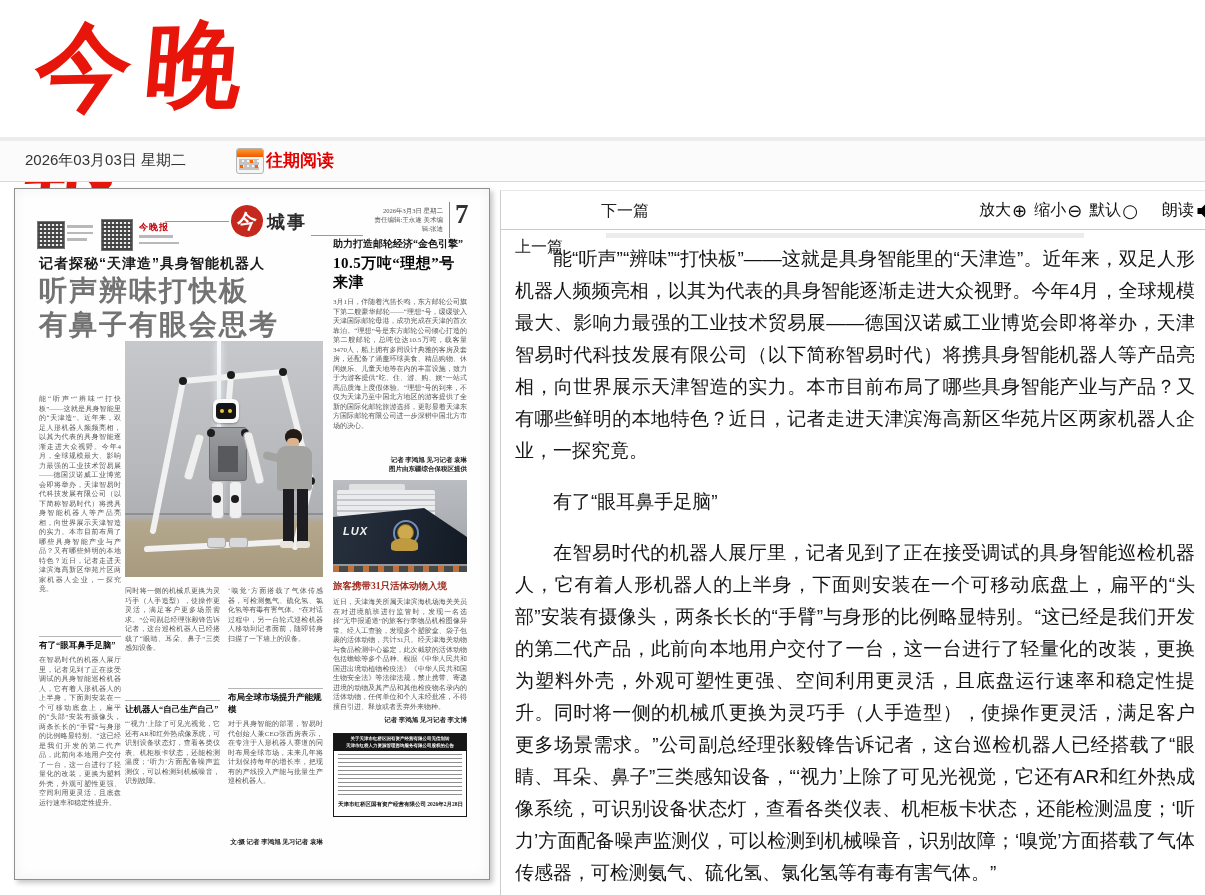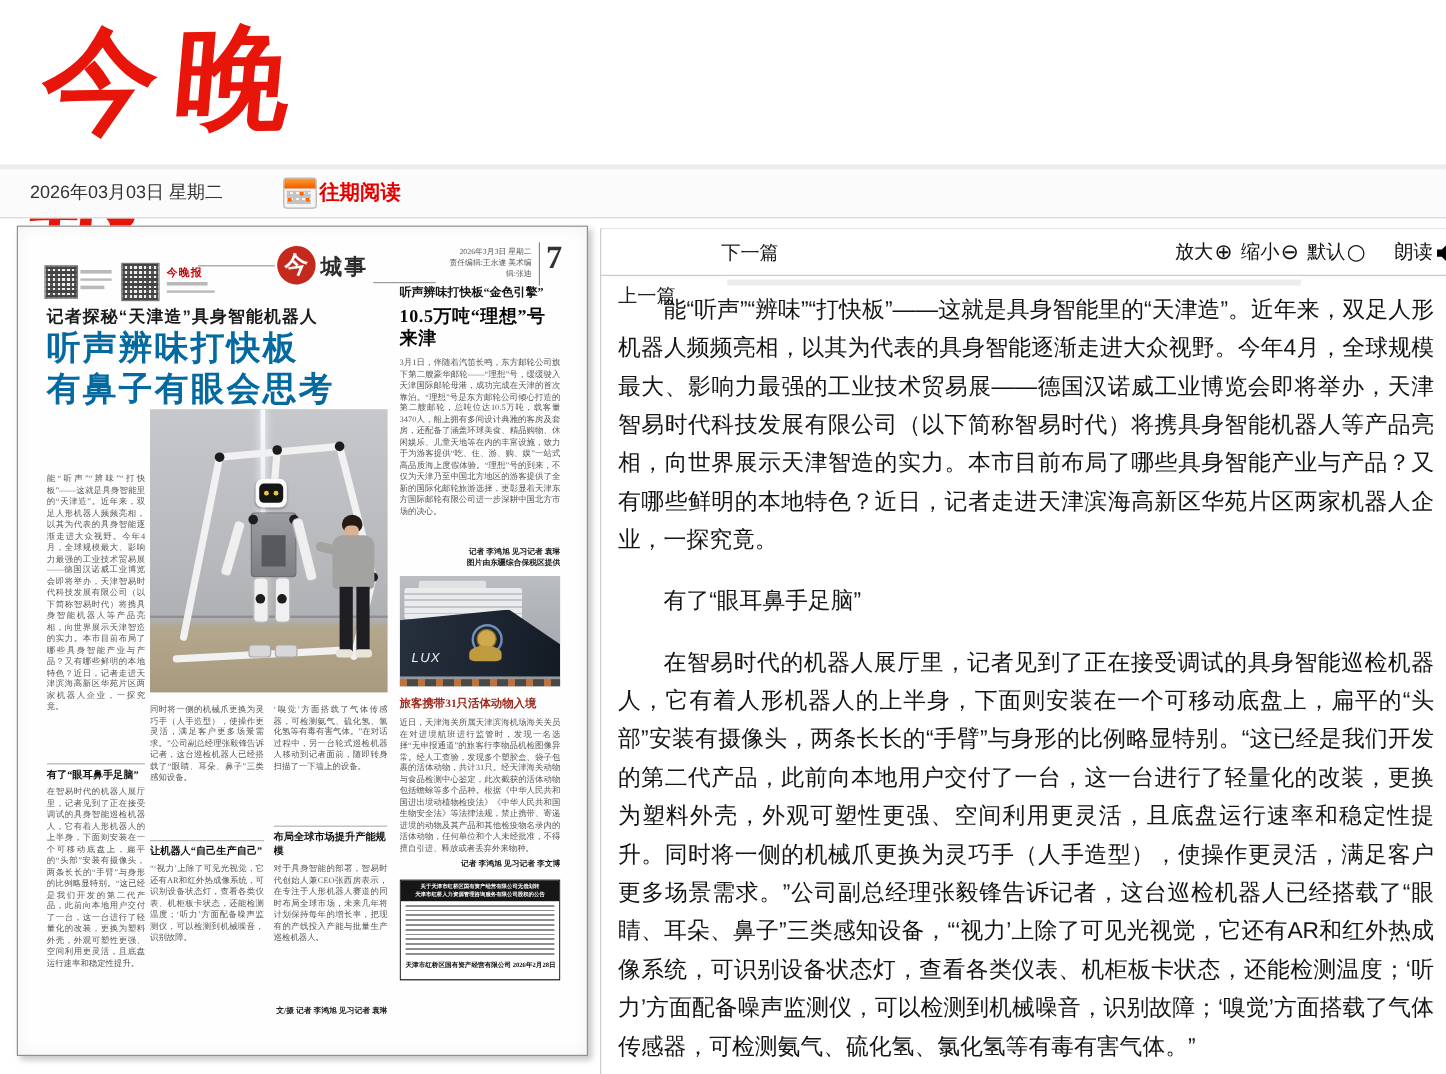--- a/index.html
+++ b/index.html
@@ -37,21 +37,21 @@
   .np-rule{background:#9a9a9a;height:1px;}
   .badge{left:216px;top:16px;width:32px;height:32px;border-radius:50%;background:#c5281c;color:#fff;
          font-size:20px;font-weight:bold;text-align:center;line-height:32px;transform:rotate(-8deg);}
   .section-name{left:252px;top:21px;font-size:18px;font-weight:bold;color:#2c2c2c;letter-spacing:2px;
                 font-family:"Liberation Sans",sans-serif;}
   .issue{left:352px;top:17px;width:76px;font-size:6.5px;color:#555;text-align:right;line-height:9px;}
   .vdiv{left:434px;top:13px;width:1px;height:36px;background:#8a8a8a;}
   .pageno{left:440px;top:10px;font-size:27px;font-weight:bold;color:#333;}
   .kicker1{left:24px;top:66px;font-size:14px;font-weight:bold;color:#1b1b1b;letter-spacing:1px;
            font-family:Liberation Sans, sans-serif;}
-  .headline1{left:24px;top:85px;width:292px;font-size:28px;font-weight:900;color:#0369a1;line-height:34px;letter-spacing:2px;}
+  .headline1{left:24px;top:85px;width:292px;font-size:28px;font-weight:900;color:#737373;line-height:34px;letter-spacing:2px;}
   .np-tiny{font-size:7px;line-height:9.5px;color:#3c3c3c;text-align:justify;overflow:hidden;opacity:.88;}
   .np-sub{font-size:8.5px;font-weight:bold;color:#111;margin:5px 0 4px 0;padding-top:3px;border-top:1px solid #b5b5b5;}
   .np-sig{font-size:6.5px;font-weight:bold;color:#222;text-align:right;}
   .colL{left:24px;top:206px;width:82px;height:460px;overflow:hidden;}
   .colA{left:110px;top:398px;width:95px;height:268px;overflow:hidden;}
   .colB{left:213px;top:398px;width:95px;height:268px;overflow:hidden;}
   .colR{left:318px;top:48px;width:134px;height:618px;overflow:hidden;}
   .kicker2{font-size:10px;font-weight:bold;color:#151515;}
   .headline2{font-size:15px;font-weight:900;color:#070707;letter-spacing:.5px;margin-top:3px;}
   .kicker3{font-size:9.5px;font-weight:bold;color:#9e2b1e;margin-top:8px;}
@@ -82,21 +82,21 @@
 
   
   .photo2{position:relative;width:134px;height:92px;margin-top:6px;overflow:hidden;
           background:linear-gradient(180deg,#babec2 0%,#a8acb1 60%,#8f9397 100%);}
   .ship-top{position:absolute;left:4px;top:10px;width:98px;height:26px;border-radius:2px;
             background:repeating-linear-gradient(180deg,#e9ebed 0 4px,#c2c6ca 4px 5.5px);}
   .ship-top2{position:absolute;left:16px;top:4px;width:56px;height:8px;background:#dfe1e3;border-radius:2px;}
   .hull{position:absolute;left:0;top:28px;width:134px;height:56px;
         clip-path:polygon(0 16%,68% 0,100% 52%,100% 100%,0 100%);
         background:linear-gradient(100deg,#27313d 0%,#1b2430 60%,#131a23 100%);}
-  .lux{position:absolute;left:10px;top:63px;color:#f2f2f2;font-size:11px;font-weight:normal;
+  .lux{position:absolute;left:10px;top:45px;color:#f2f2f2;font-size:11px;font-weight:bold;
        font-style:italic;letter-spacing:1px;font-family:"Liberation Sans",sans-serif;}
   .halo{position:absolute;left:60px;top:40px;width:22px;height:22px;border:2px solid #6f8fb5;border-radius:50%;}
   .g-head{position:absolute;left:64px;top:44px;width:15px;height:15px;background:#cfa94e;border:1px solid #8a6a20;border-radius:50%;}
   .g-shou{position:absolute;left:58px;top:58px;width:27px;height:13px;background:#bf9a3f;border-radius:50% 50% 20% 20%;}
   .waterline{position:absolute;left:0;bottom:0;width:134px;height:6px;opacity:.85;
              background:repeating-linear-gradient(90deg,#c96a2a 0 6px,#3a3d3a 6px 15px);}
 
   
   .notice{margin-top:8px;border:1px solid #1a1a1a;height:82px;position:relative;overflow:hidden;}
   .notice-head{background:#161616;color:#fff;font-size:4.5px;font-weight:bold;text-align:center;
@@ -229,21 +229,21 @@
       <div class="np-tiny" style="height:128px;">“‘视力’上除了可见光视觉，它还有AR和红外热成像系统，可识别设备状态灯，查看各类仪表、机柜板卡状态，还能检测温度；‘听力’方面配备噪声监测仪，可以检测到机械噪音，识别故障。</div>
     </div>
     <div class="abs colB">
       <div class="np-tiny" style="height:96px;">‘嗅觉’方面搭载了气体传感器，可检测氨气、硫化氢、氯化氢等有毒有害气体。”在对话过程中，另一台轮式巡检机器人移动到记者面前，随即转身扫描了一下墙上的设备。</div>
       <div class="np-sub">布局全球市场提升产能规模</div>
       <div class="np-tiny" style="height:118px;">对于具身智能的部署，智易时代创始人兼CEO张西房表示，在专注于人形机器人赛道的同时布局全球市场，未来几年将计划保持每年的增长率，把现有的产线投入产能与批量生产巡检机器人。</div>
       <div class="np-sig">文/摄 记者 李鸿旭 见习记者 袁琳</div>
     </div>
 
     <div class="abs colR">
-      <div class="kicker2">听声辨味打快板“金色引擎”</div>
+      <div class="kicker2">助力打造邮轮经济“金色引擎”</div>
       <div class="headline2">10.5万吨“理想”号来津</div>
       <div class="np-tiny" style="height:158px;margin-top:6px;">3月1日，伴随着汽笛长鸣，东方邮轮公司旗下第二艘豪华邮轮——“理想”号，缓缓驶入天津国际邮轮母港，成功完成在天津的首次靠泊。“理想”号是东方邮轮公司倾心打造的第二艘邮轮，总吨位达10.5万吨，载客量3470人，船上拥有多间设计典雅的客房及套房，还配备了涵盖环球美食、精品购物、休闲娱乐、儿童天地等在内的丰富设施，致力于为游客提供“吃、住、游、购、娱”一站式高品质海上度假体验。“理想”号的到来，不仅为天津乃至中国北方地区的游客提供了全新的国际化邮轮旅游选择，更彰显着天津东方国际邮轮有限公司进一步深耕中国北方市场的决心。</div>
       <div class="np-sig">记者 李鸿旭 见习记者 袁琳</div>
       <div class="np-sig">图片由东疆综合保税区提供</div>
 
       <div class="photo2">
         <div class="ship-top2"></div>
         <div class="ship-top"></div>
         <div class="hull"></div>
         <div class="halo"></div>

